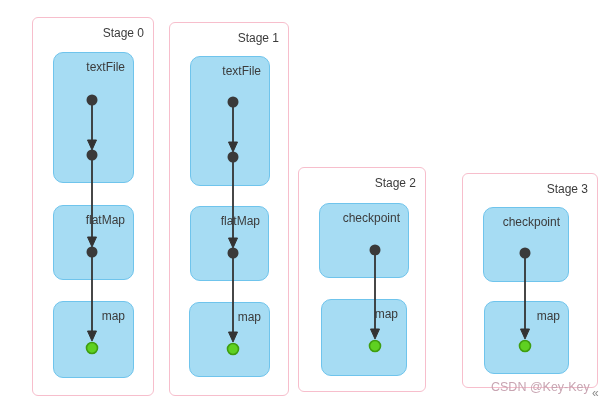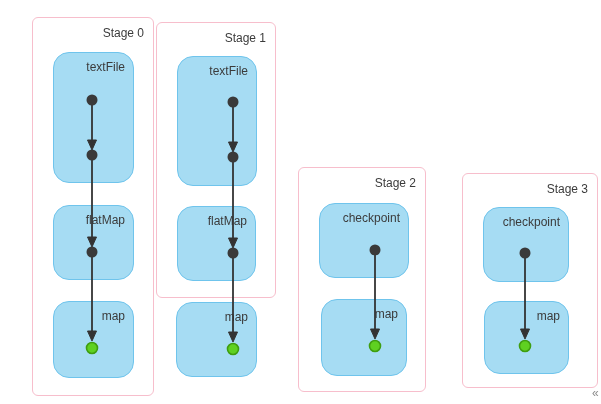--- a/index.html
+++ b/index.html
@@ -23,34 +23,34 @@
     top: 8px;
     right: 9px;
     font-size: 12px;
     color: #3B3B3B;
     white-space: nowrap;
   }
   .op {
     position: absolute;
     background: #A6DCF3;
     border: 1px solid #6FC4EC;
-    border-radius: 16px;
+    border-radius: 10px;
     box-sizing: border-box;
   }
   .op-label {
     position: absolute;
     top: 7px;
     right: 8px;
     font-size: 12px;
     color: #3B3B3B;
     white-space: nowrap;
   }
   
   #stage0 { left: 32px;  top: 17px;  width: 122px; height: 379px; }
-  #stage1 { left: 156px; top: 22px;  width: 120px; height: 276px; }
+  #stage1 { left: 169px; top: 22px;  width: 120px; height: 374px; }
   #stage2 { left: 298px; top: 167px; width: 128px; height: 225px; }
   #stage3 { left: 462px; top: 173px; width: 136px; height: 215px; }
   
   #s0-op0 { left: 20px; top: 34px;  width: 81px; height: 131px; }
   #s0-op1 { left: 20px; top: 187px; width: 81px; height: 75px; }
   #s0-op2 { left: 20px; top: 283px; width: 81px; height: 77px; }
   #s1-op0 { left: 20px; top: 33px;  width: 80px; height: 130px; }
   #s1-op1 { left: 20px; top: 183px; width: 79px; height: 75px; }
   #s1-op2 { left: 19px; top: 279px; width: 81px; height: 75px; }
   #s2-op0 { left: 20px; top: 35px;  width: 90px; height: 75px; }
@@ -167,15 +167,16 @@
     </g>
 
     <g stroke="#333333" fill="#333333">
       <line x1="525" y1="253" x2="525" y2="330" stroke-width="1.8"></line>
       <polygon points="520.5,329 529.5,329 525,339"></polygon>
       <circle cx="525" cy="253" r="5.5" fill="#3A3A3A" stroke="none"></circle>
       <circle cx="525" cy="346" r="5.5" fill="#5FD121" stroke="#3F9E10" stroke-width="1.6"></circle>
     </g>
   </svg>
 
+  <div class="watermark">CSDN @Key-Key</div>
   <div class="corner-glyph">«</div>
 
 </div>
 
 </body></html>

